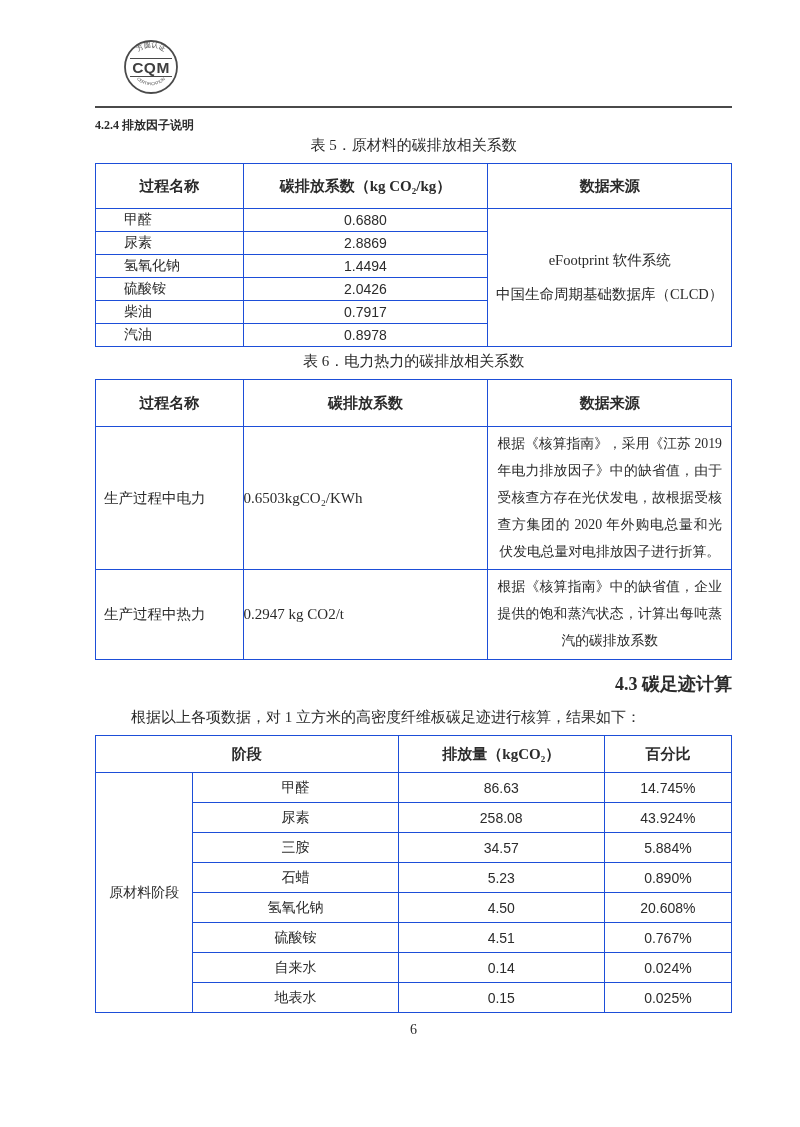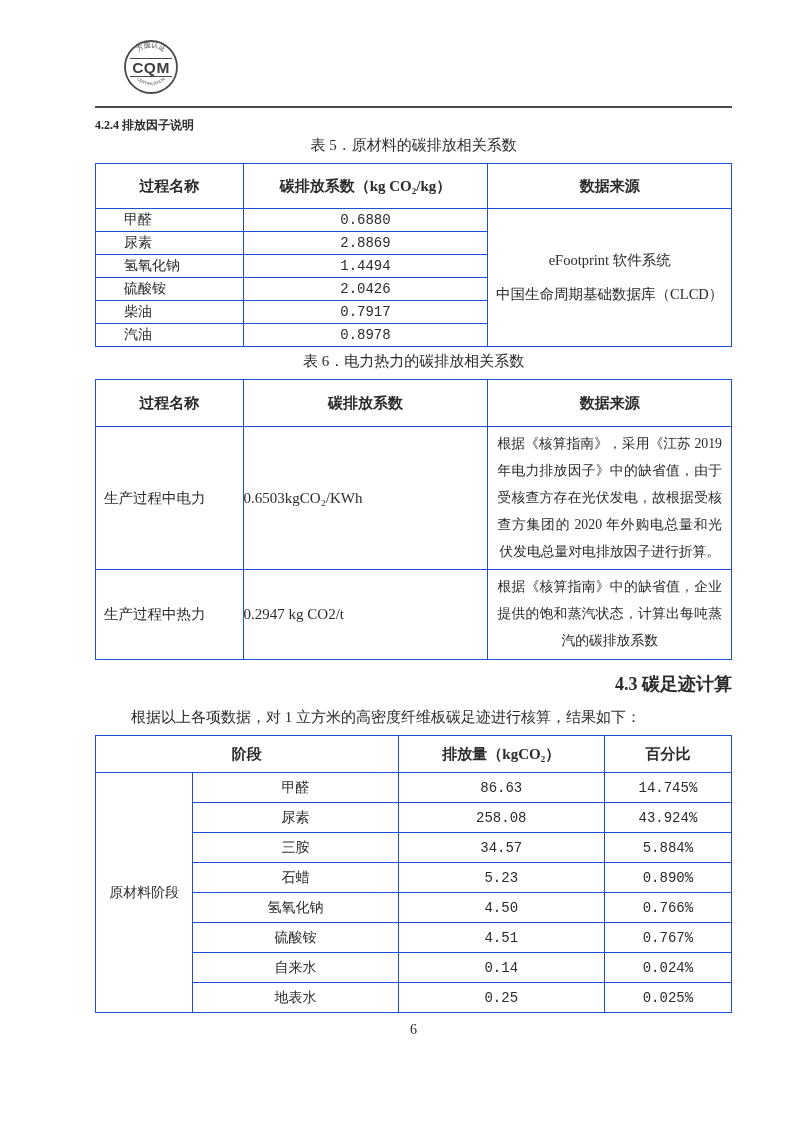--- a/index.html
+++ b/index.html
@@ -71,21 +71,21 @@
     line-height: 1.95;
     text-align: justify;
     text-align-last: center;
     vertical-align: middle;
   }
 
   .t8 th { height: 37px; }
   .t8 td { height: 30px; text-align: center; font-size: 14px; }
   .t8 .cell-stage { font-size: 14px; }
 
-  .num { font-family: Liberation Mono, monospace; font-size: 13.5px; }
+  .num { font-family: Liberation Sans, sans-serif; font-size: 13.5px; }
 
   
   .page-number { text-align: center; font-size: 14px; margin-top: 9px; }
 </style>
 </head>
 <body>
 
 <div class="page">
   <div class="content">
 
@@ -213,35 +213,35 @@
         <td class="num">5.884%</td>
       </tr>
       <tr>
         <td>石蜡</td>
         <td class="num">5.23</td>
         <td class="num">0.890%</td>
       </tr>
       <tr>
         <td>氢氧化钠</td>
         <td class="num">4.50</td>
-        <td class="num">0.766%</td>
+        <td class="num">20.608%</td>
       </tr>
       <tr>
         <td>硫酸铵</td>
         <td class="num">4.51</td>
         <td class="num">0.767%</td>
       </tr>
       <tr>
         <td>自来水</td>
         <td class="num">0.14</td>
         <td class="num">0.024%</td>
       </tr>
       <tr>
         <td>地表水</td>
-        <td class="num">0.25</td>
+        <td class="num">0.15</td>
         <td class="num">0.025%</td>
       </tr>
     </tbody>
       </table>
 
     <div class="page-number">6</div>
 
   </div>
 </div>
 

